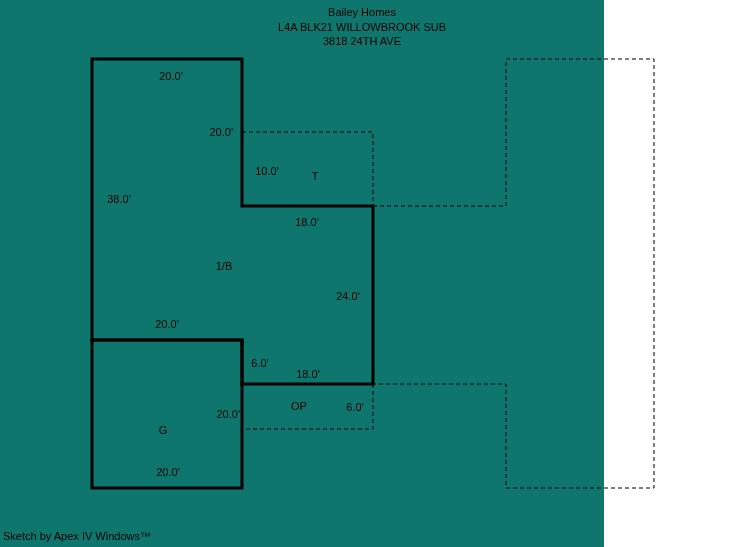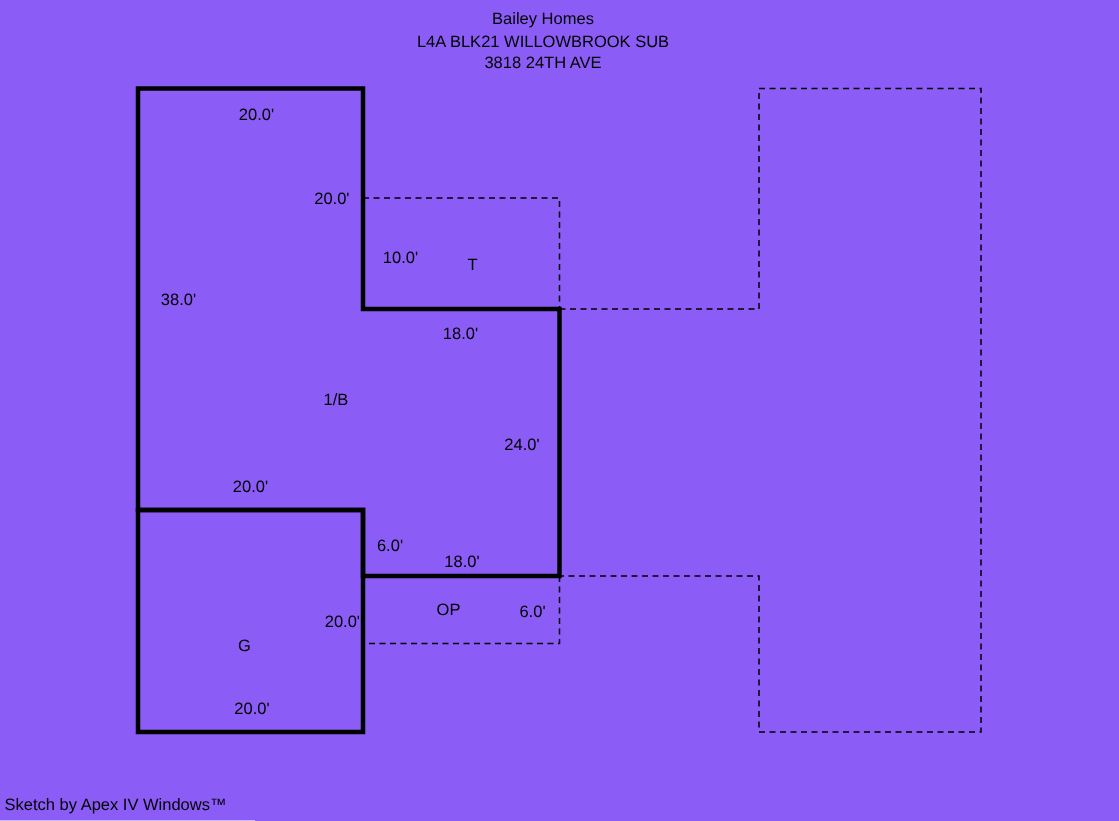--- a/index.html
+++ b/index.html
@@ -6,23 +6,23 @@
     margin: 0;
     padding: 0;
     width: 746px;
     height: 547px;
     background: #ffffff;
     font-family: "Liberation Sans", sans-serif;
     overflow: hidden;
   }
   .canvas {
     position: relative;
-    width: 746px;
+    width: 604px;
     height: 547px;
-    background: #8b5cf6;
+    background: #0f766e;
   }
   svg { display: block; }
   svg text {
     font-family: "Liberation Sans", sans-serif;
     font-size: 11px;
     fill: #000000;
   }
   .wall {
     fill: none;
     stroke: #000000;

